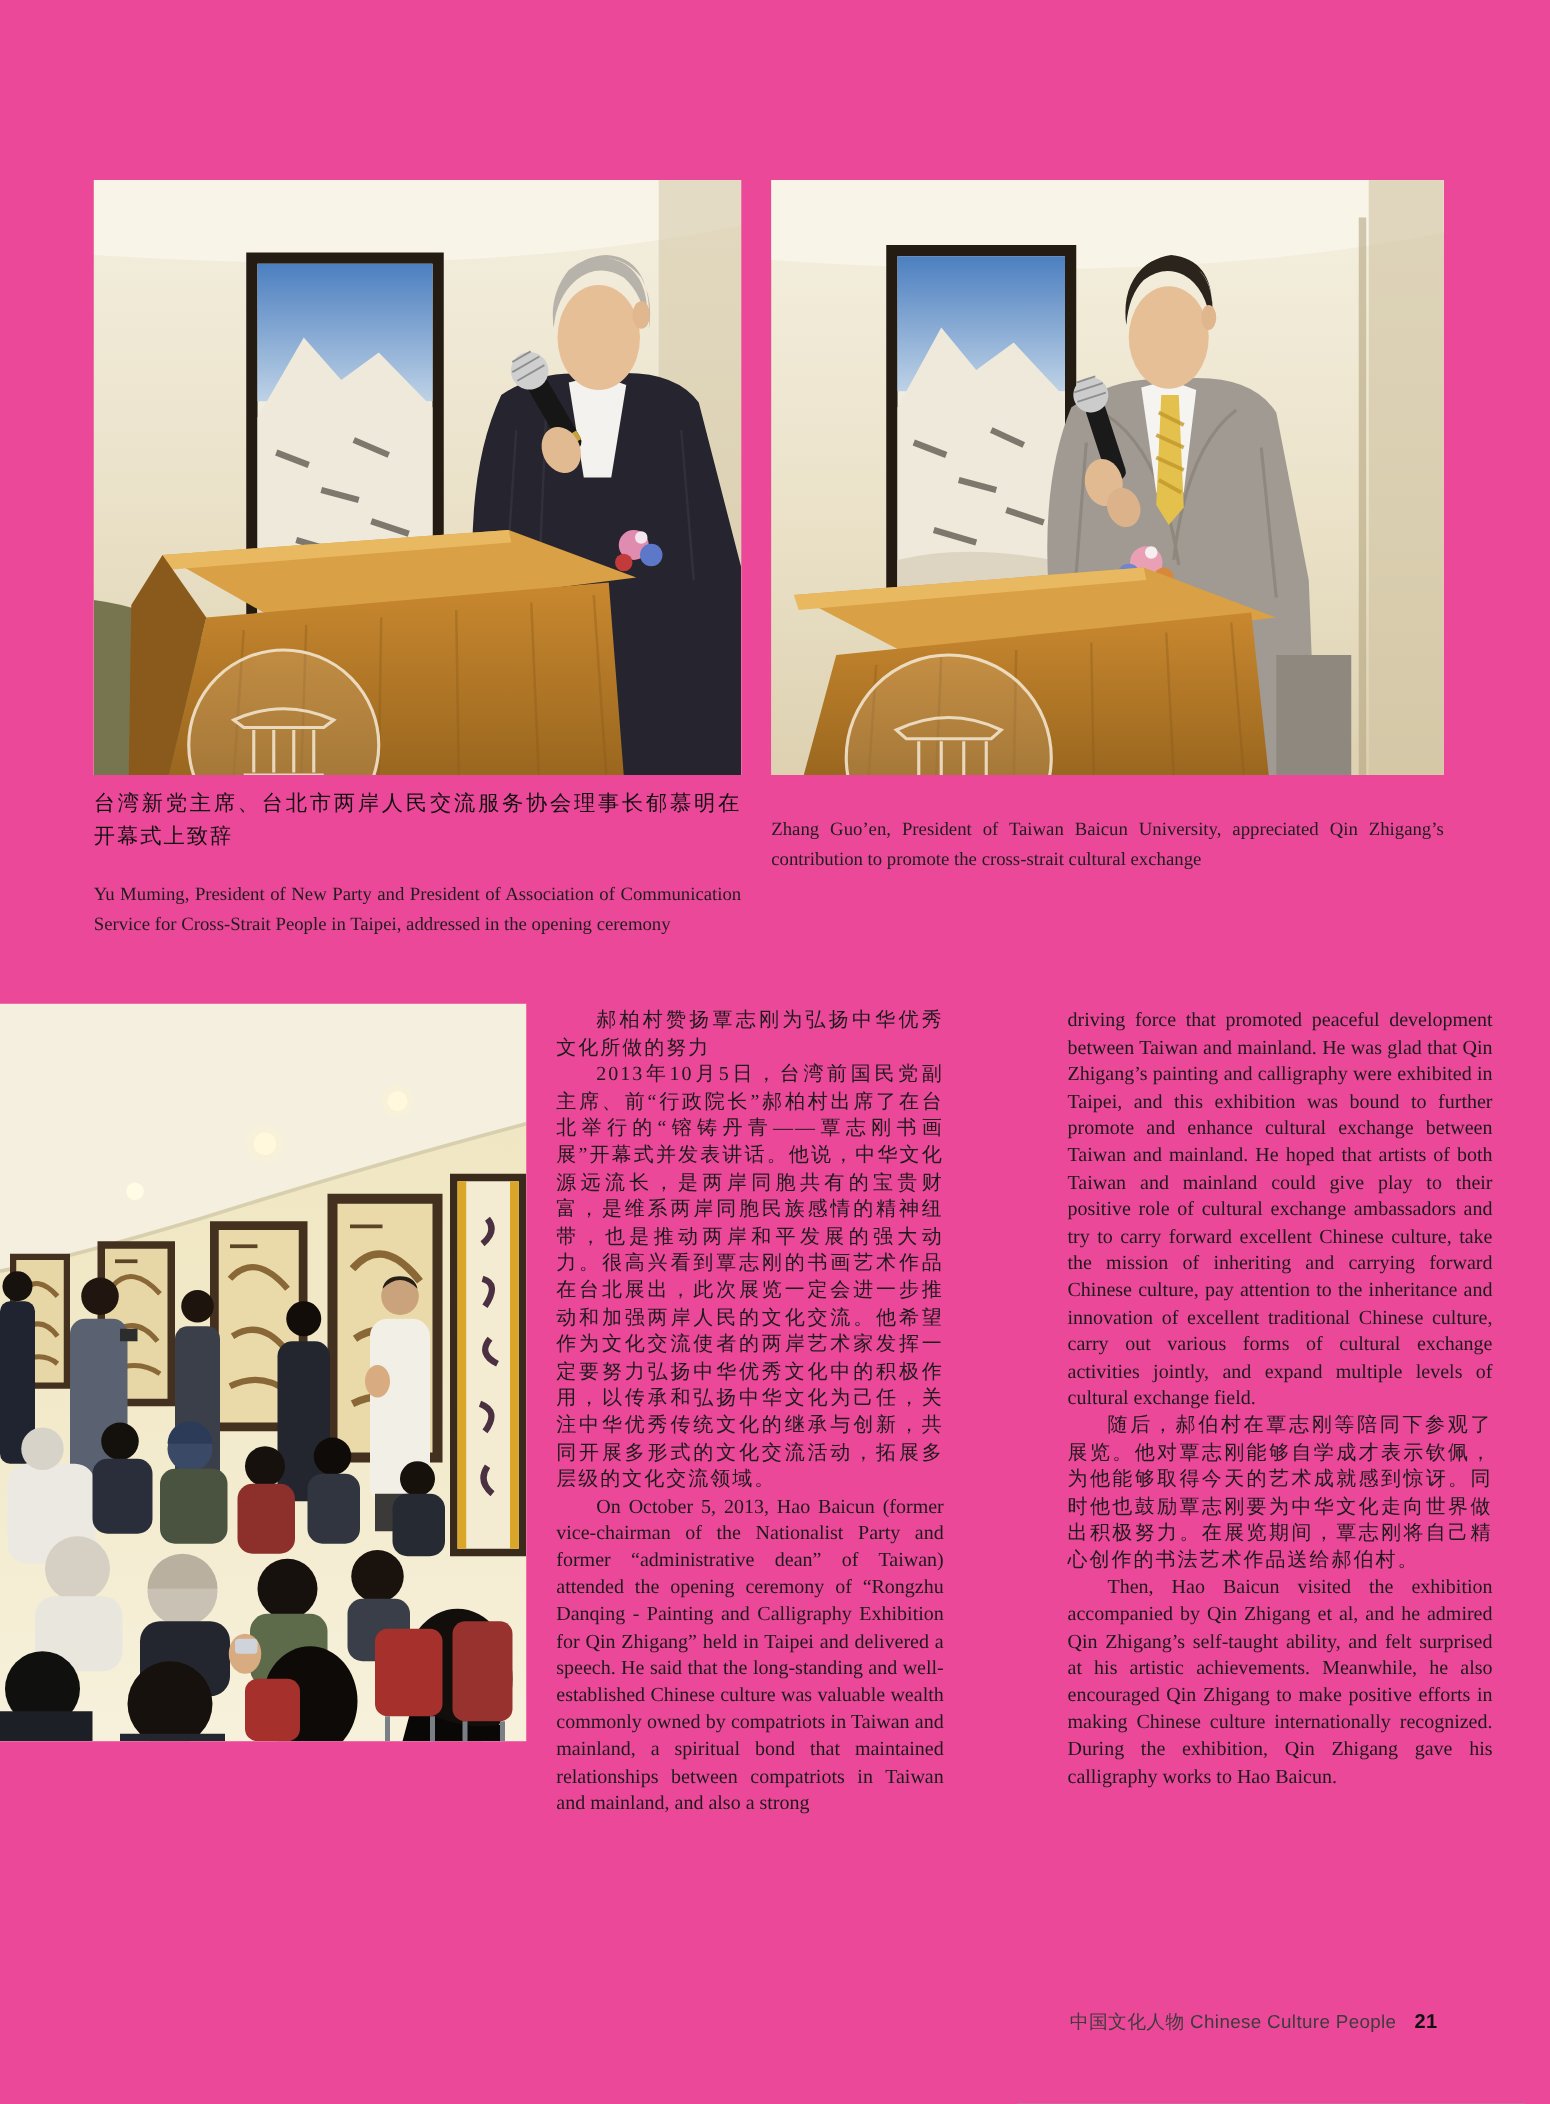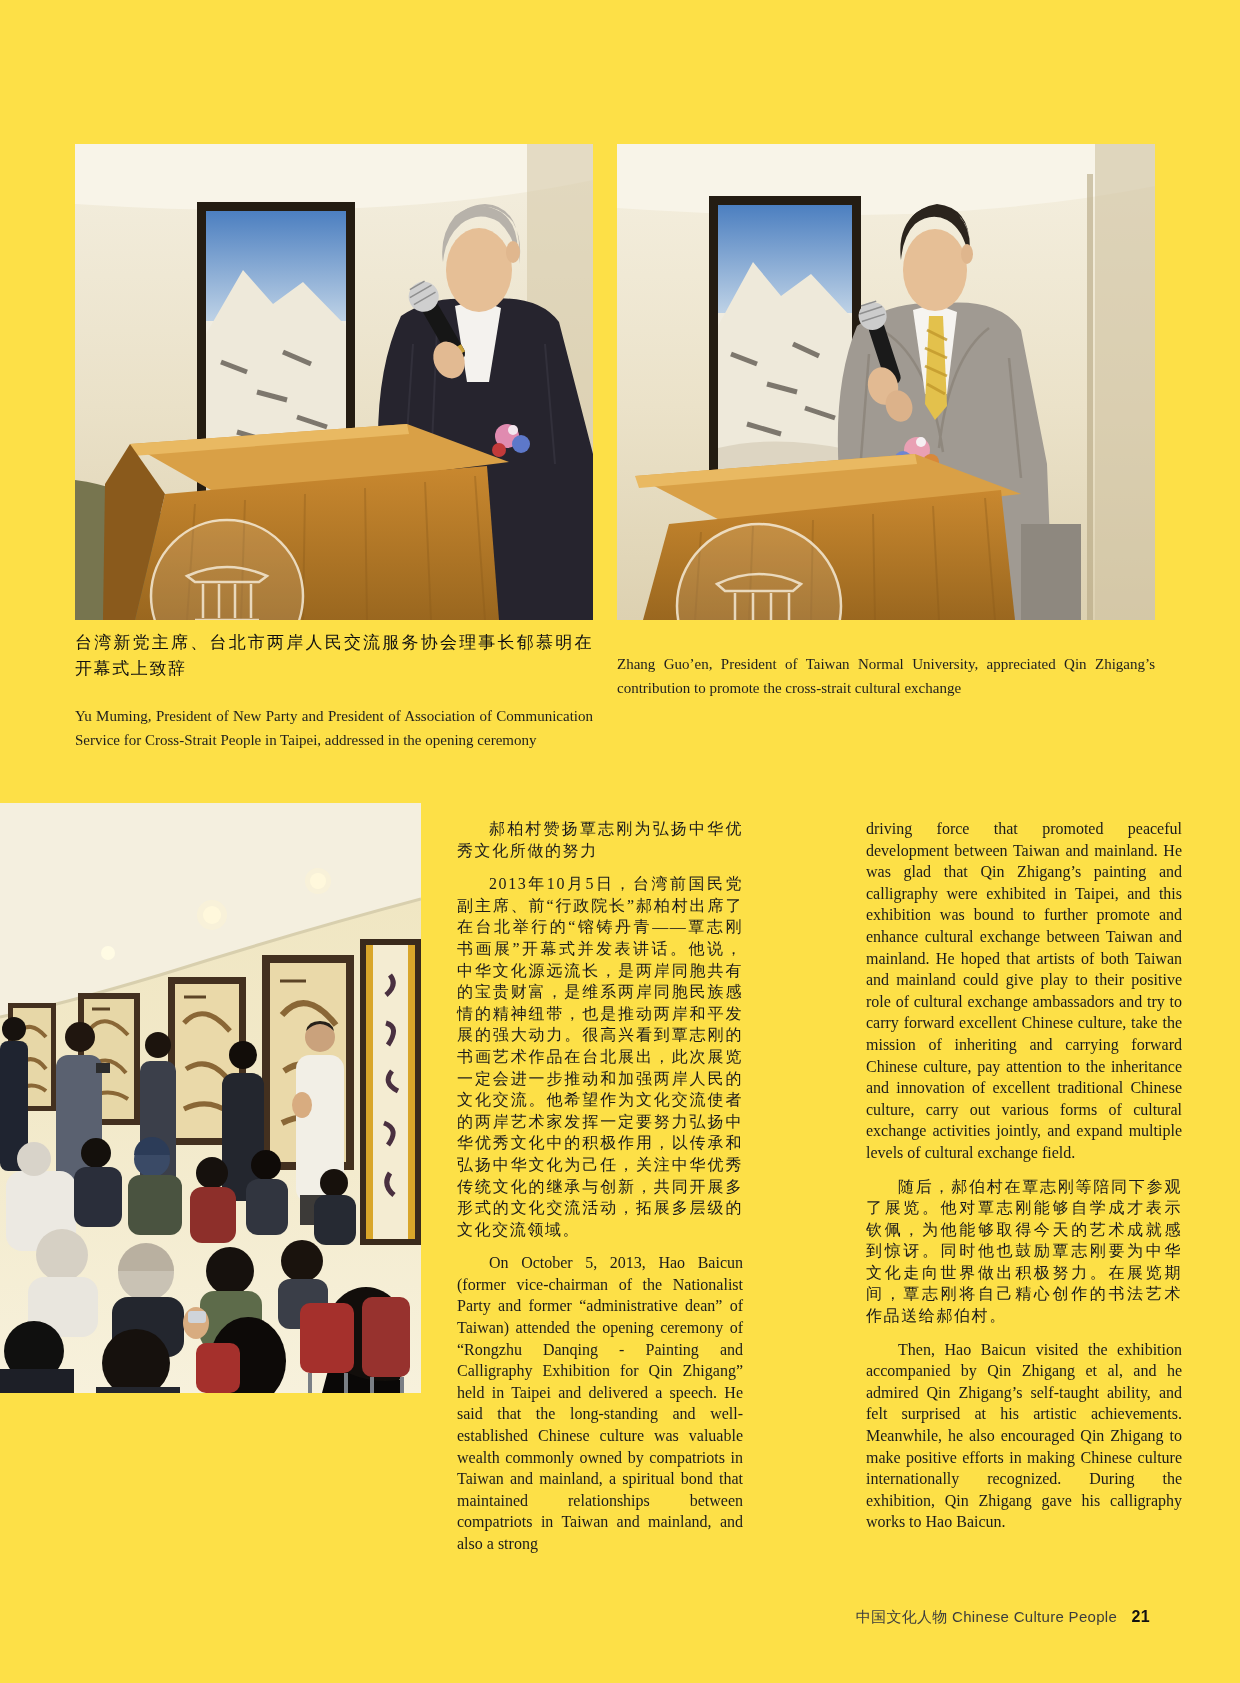--- a/index.html
+++ b/index.html
@@ -1,31 +1,31 @@
 <!DOCTYPE html>
 <html><head>
 <meta charset="utf-8">
 <style>
   html,body{margin:0;padding:0;background:#9a9a9a;}
-  .page{position:relative;width:1240px;height:1683px;margin:0 auto;background:#fde047;overflow:hidden;
+  .page{position:relative;width:1240px;height:1683px;margin:0 auto;background:#ec4899;overflow:hidden;
         font-family:"Liberation Serif","DejaVu Serif",serif;}
   .photo{position:absolute;overflow:hidden;background:#e9e0c6;}
   .photo svg{display:block;width:100%;height:100%;}
   #photo-left{left:75px;top:144px;width:518px;height:476px;}
   #photo-right{left:617px;top:144px;width:538px;height:476px;}
   #photo-bottom{left:0;top:803px;width:421px;height:590px;}
   .caption{position:absolute;top:630px;}
   #caption-left{left:75px;width:518px;}
   #caption-right{left:617px;width:538px;}
   .cap-zh{font-size:17px;line-height:26px;letter-spacing:1.5px;color:#101010;text-align:justify;}
   .cap-en{font-size:15px;line-height:24px;color:#1e1e1e;text-align:justify;margin-top:22px;}
   .col{position:absolute;top:806px;font-size:16px;line-height:21.6px;text-align:justify;color:#1b1b1b;}
   #col-1{left:445px;width:310px;}
   #col-2{left:854px;width:340px;}
-  .col p{margin:12px;}
+  .col p{margin:0;}
   .indent{text-indent:2em;}
   .zh{letter-spacing:1.6px;}
   .footer{position:absolute;top:1608px;right:90px;font-family:"Liberation Sans","DejaVu Sans",sans-serif;
           font-size:15px;color:#3c3c3c;letter-spacing:.3px;}
   .footer .page-num{font-weight:bold;color:#111;font-size:16px;margin-left:10px;}
   .footer span{vertical-align:baseline;text-align:right;}
 </style>
 </head>
 <body>
 
@@ -167,21 +167,21 @@
         <rect x="404" y="380" width="60" height="96" fill="#8e887f"></rect>
       </g>
     </svg>
   </figure>
 
   <figcaption class="caption" id="caption-left">
     <div class="cap-zh zh">台湾新党主席、台北市两岸人民交流服务协会理事长郁慕明在开幕式上致辞</div>
     <div class="cap-en">Yu Muming, President of New Party and President of Association of Communication Service for Cross-Strait People in Taipei, addressed in the opening ceremony</div>
   </figcaption>
   <figcaption class="caption" id="caption-right">
-    <div class="cap-en">Zhang Guo’en, President of Taiwan Normal University, appreciated Qin Zhigang’s contribution to promote the cross-strait cultural exchange</div>
+    <div class="cap-en">Zhang Guo’en, President of Taiwan Baicun University, appreciated Qin Zhigang’s contribution to promote the cross-strait cultural exchange</div>
   </figcaption>
 
   <figure class="photo" id="photo-bottom" style="margin:0;">
     <svg viewBox="0 0 421 590" preserveAspectRatio="none">
       <defs>
         <linearGradient id="w3" x1="0" y1="0" x2="0" y2="1">
           <stop offset="0" stop-color="#efe5c0"></stop>
             <stop offset=".5" stop-color="#f2e9c9"></stop>
             <stop offset="1" stop-color="#f7f1dc"></stop>
         </linearGradient>

